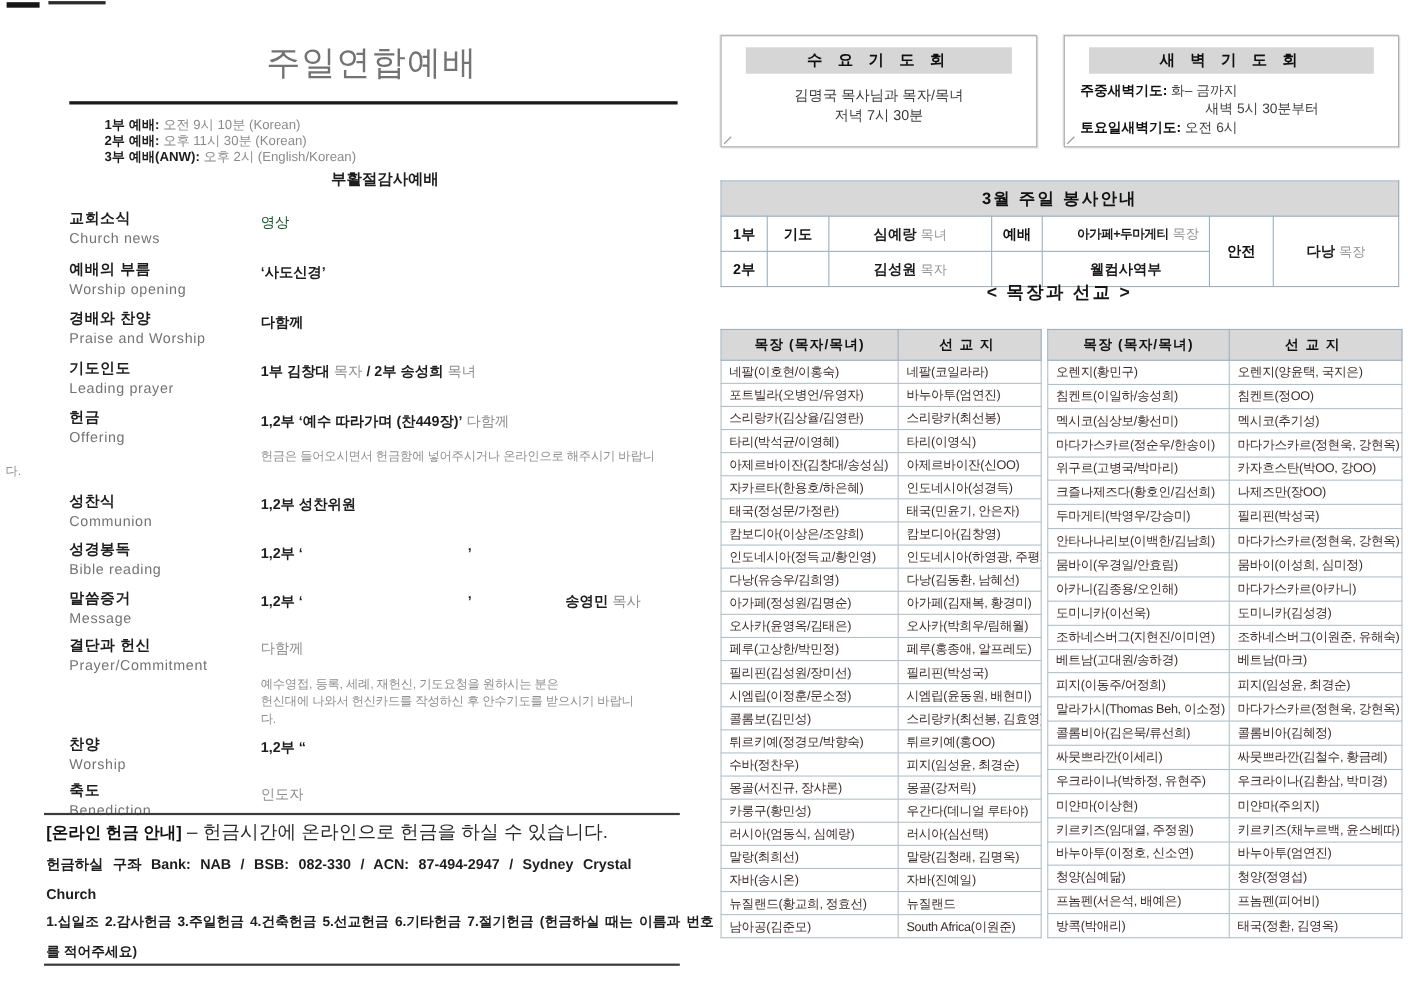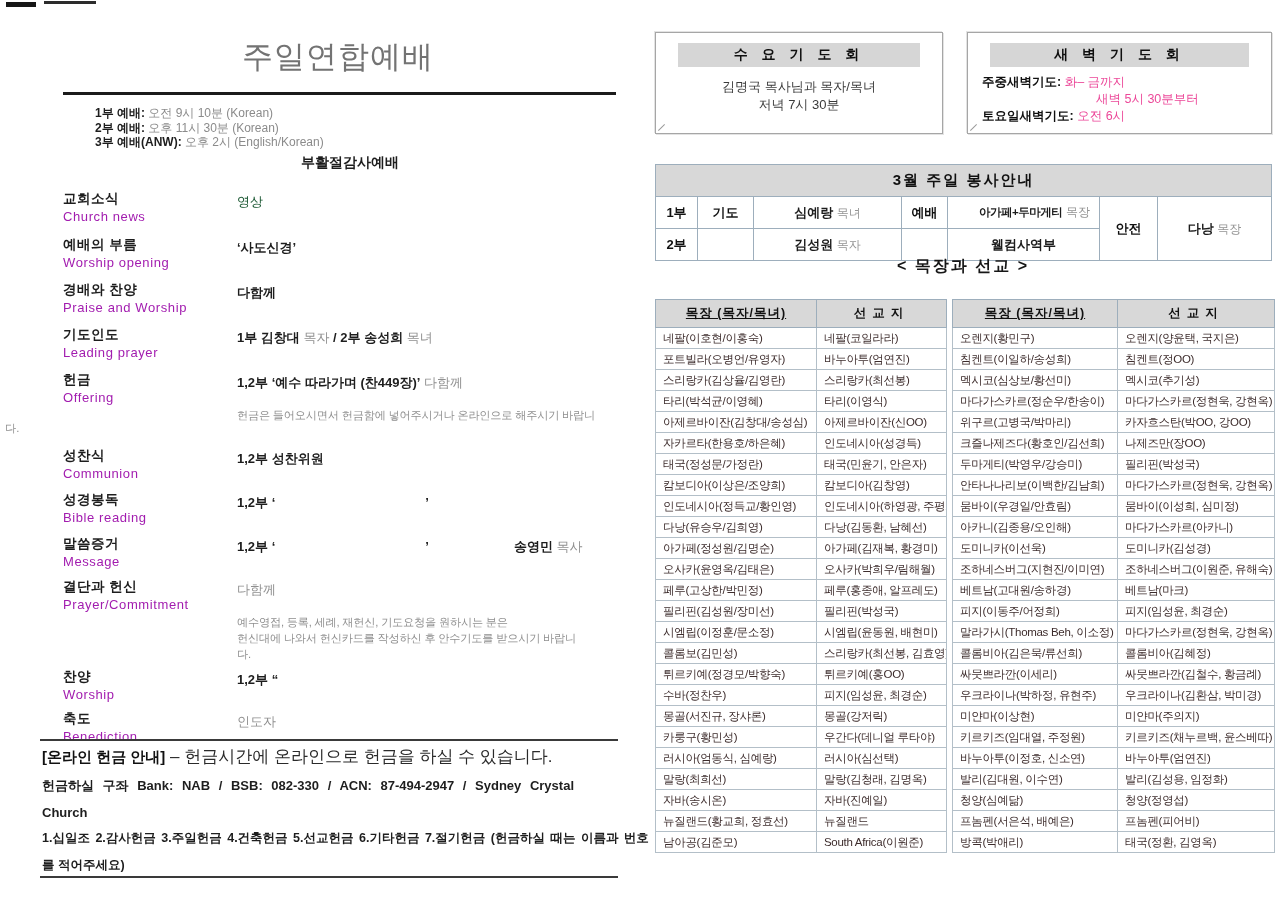--- a/index.html
+++ b/index.html
@@ -18,21 +18,21 @@
   #service-times { left:95px; top:106px; font-size:12px; line-height:14.5px; white-space:nowrap; }
   .st-label { font-weight:bold; color:#1d1d1d; }
   .st-value { color:#8b8b8b; }
 
   #left-subtitle { left:150px; top:154px; width:400px; text-align:center;
     font-size:14px; font-weight:bold; color:#1d1d1d; }
 
   #order-list { left:63px; top:0; width:560px; height:903px; }
   .order-item { position:absolute; left:0; width:556px; }
   .order-label .ko { font-size:13.5px; font-weight:bold; color:#1d1d1d; letter-spacing:0.5px; }
-  .order-label .en { font-size:13px; color:#a21caf; letter-spacing:0.6px; margin-top:1px; }
+  .order-label .en { font-size:13px; color:#737373; letter-spacing:0.6px; margin-top:1px; }
   .order-value { position:absolute; left:174px; top:3px; width:400px; font-size:13px; white-space:nowrap; }
   .seg.bold  { font-weight:bold; color:#1d1d1d; }
   .seg.gray  { color:#8f8f8f; }
   .seg.plain { color:#14532d; }
   .seg.space  { display:inline-block; width:150px; }
   .seg.space2 { display:inline-block; width:85px; }
   .order-note { margin-top:15px; font-size:11.2px; color:#8f8f8f;
     white-space:pre; letter-spacing:-0.2px; line-height:16px; font-weight:normal; }
   #note-hang { left:5px; top:421px; font-size:11.2px; color:#8f8f8f; }
 
@@ -58,21 +58,21 @@
     width:9px; height:1px; background:#9a9a9a; transform:rotate(-45deg); }
   #wed-box  { left:655px; top:32px; width:286px; height:100px; }
   #dawn-box { left:967px; top:32px; width:303px; height:100px; }
   .box-header { margin:10px 22px 0; background:#d6d6d6; text-align:center;
     font-weight:bold; font-size:14px; letter-spacing:5px; padding:3px 0; color:#0f0f0f; }
   #wed-box .box-body { text-align:center; font-size:13px; color:#3a3a3a; }
   #wed-box .wb-line1 { margin-top:11px; }
   #wed-box .wb-line2 { margin-top:0; }
   #dawn-box .box-body { font-size:12.5px; margin:7px 0 0 14px; line-height:17px; white-space:nowrap; }
   .bold-k { font-weight:bold; color:#101010; }
-  .gray-k { color:#ec4899; }
+  .gray-k { color:#404040; }
   .indent { margin-left:114px; }
 
   
   #service-table { left:655px; top:164px; width:616px; border-collapse:collapse; table-layout:fixed; }
   #service-table th, #service-table td { border:1px solid #9daebc; }
   #service-table th { background:#d8d8d8; font-size:15px; font-weight:bold;
     letter-spacing:2px; height:29px; color:#111; }
   #service-table td { height:29px; text-align:center; font-size:13px; white-space:nowrap; overflow:hidden; }
   .cb { font-weight:bold; color:#111; }
   .cn { font-weight:bold; color:#1c1c1c; }
@@ -82,21 +82,21 @@
   
   #mission-title { left:655px; top:256px; width:616px; text-align:center;
     font-size:16px; font-weight:bold; letter-spacing:2px; color:#161616; }
   #mission-wrap { left:655px; top:299px; width:618px; display:flex; gap:5px; }
   .mission-table { border-collapse:collapse; table-layout:fixed; }
   #mission-left  { width:291px; }
   #mission-right { width:322px; }
   .mission-table th { background:#d8d8d8; border:1px solid #9daebc;
     font-size:12.5px; font-weight:bold; height:25px; color:#111; }
   .mission-table th.th-seon { letter-spacing:6px; }
-  .mission-table th.th-mok  { letter-spacing:1px;text-decoration:underline; }
+  .mission-table th.th-mok  { letter-spacing:1px; }
   .mission-table td { border:1px solid #b3bfc8; font-size:11.5px; height:20px;
     padding:0 2px 0 7px; color:#3d2c2c; white-space:nowrap; overflow:hidden;
     letter-spacing:-0.3px; }
 </style>
 </head>
 <body>
 
 <div class="abs" id="artifact1"></div>
 <div class="abs" id="artifact2"></div>
 
@@ -461,24 +461,20 @@
         </tr>
         <tr>
           <td>키르키즈(임대열, 주정원)</td>
           <td>키르키즈(채누르백, 윤스베따)</td>
         </tr>
         <tr>
           <td>바누아투(이정호, 신소연)</td>
           <td>바누아투(엄연진)</td>
         </tr>
         <tr>
-          <td>발리(김대원, 이수연)</td>
-          <td>발리(김성용, 임정화)</td>
-        </tr>
-        <tr>
           <td>청양(심예닮)</td>
           <td>청양(정영섭)</td>
         </tr>
         <tr>
           <td>프놈펜(서은석, 배예은)</td>
           <td>프놈펜(피어비)</td>
         </tr>
         <tr>
           <td>방콕(박애리)</td>
           <td>태국(정환, 김영옥)</td>

